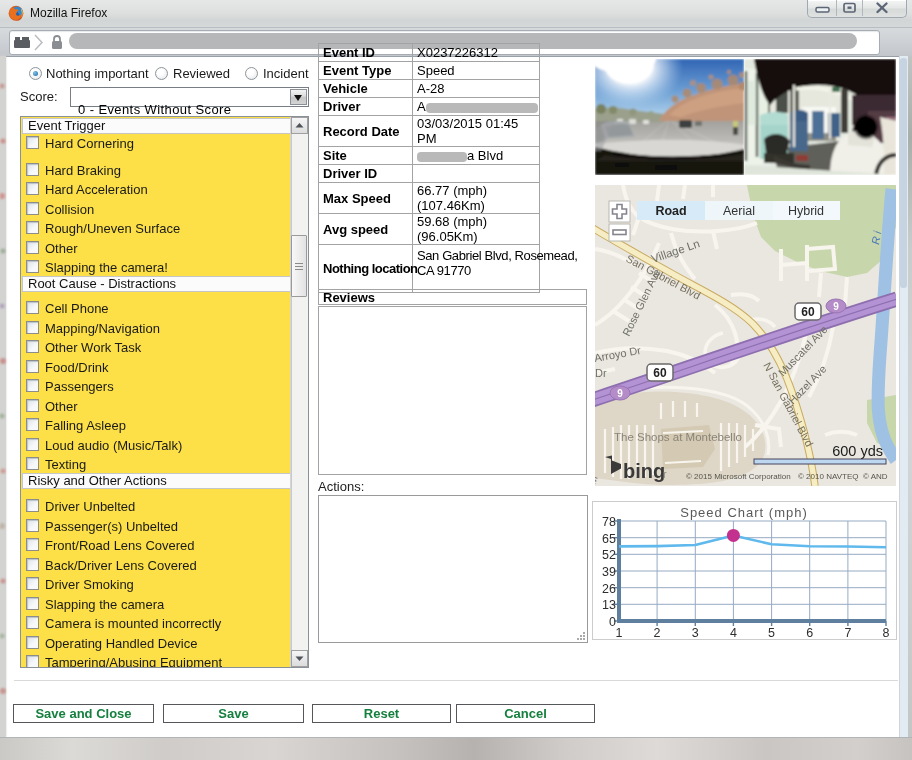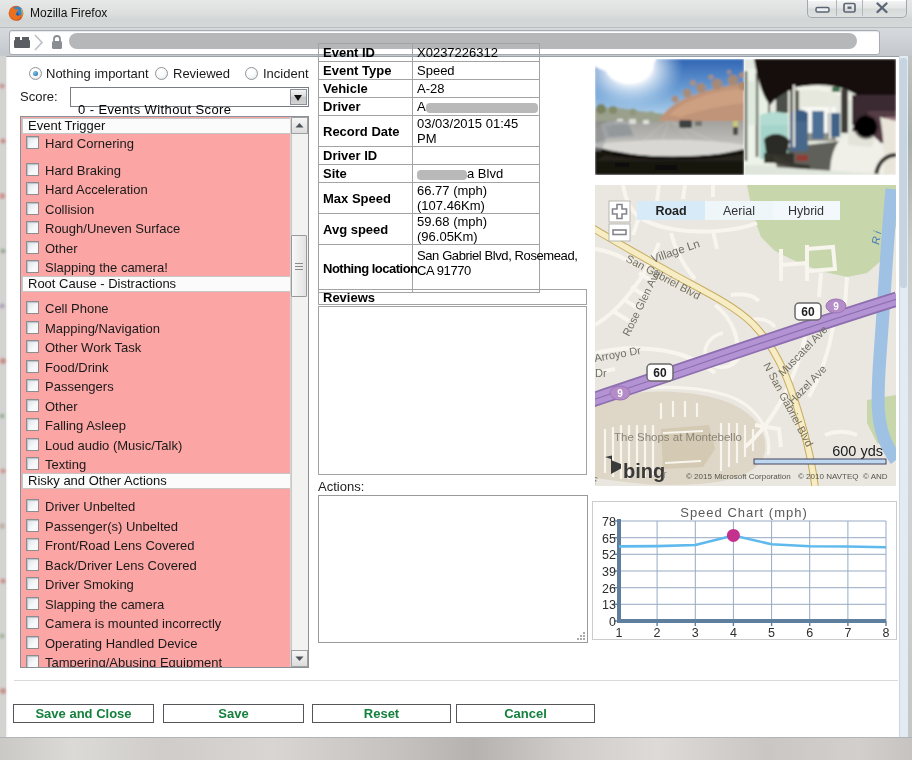--- a/index.html
+++ b/index.html
@@ -35,21 +35,21 @@
 .radio{width:13px;height:13px;border-radius:50%;border:1px solid #8f9599;
   background:radial-gradient(circle at 40% 35%,#fff 30%,#dfe3e6);box-sizing:border-box;}
 .radio.sel:after{content:"";position:absolute;left:3px;top:3px;width:5px;height:5px;border-radius:50%;
   background:radial-gradient(circle at 35% 35%,#7ec4e8,#1c63a0);}
 .lbl13{font-size:13px;color:#1a1a1a;}
 #score-sel{left:70px;top:87px;width:239px;height:20px;border:1px solid #777d82;background:#fff;box-sizing:border-box;}
 #score-sel .txt{position:absolute;left:7px;top:2px;font-size:13px;letter-spacing:0.4px;color:#000;margin-top:12px;}
 #score-sel .btn{position:absolute;right:1px;top:1px;width:17px;height:16px;
   background:linear-gradient(#f4f4f4,#dcdcdc 45%,#c6c6c6 50%,#d4d4d4);border:1px solid #8a9097;}
 #score-sel .btn:after{content:"";position:absolute;left:3px;top:5px;border:4.5px solid transparent;border-top:6px solid #111;}
-#listbox{left:20px;top:116px;width:289px;height:552px;border:1px solid #8a9097;background:#fca5a5;box-sizing:border-box;overflow:hidden;}
+#listbox{left:20px;top:116px;width:289px;height:552px;border:1px solid #8a9097;background:#fde047;box-sizing:border-box;overflow:hidden;}
 .lhead{position:absolute;left:1px;width:270px;height:14px;background:#fbfbfb;border:1px solid #c6c6c6;
   font-size:13px;color:#111;padding-left:5px;line-height:14px;}
 .cb{position:absolute;left:5px;width:13px;height:13px;border:1px solid #8c8c8c;
   background:linear-gradient(135deg,#dde2e6,#f6f8fa 60%);box-shadow:inset 1px 1px 1px #b9c2c9;box-sizing:border-box;}
 .citem{position:absolute;left:0;width:272px;height:20px;}
 .citem em{font-style:normal;position:absolute;left:24px;top:3px;font-size:13px;color:#1a1a1a;white-space:nowrap;}
 
 #lsb{position:absolute;right:0;top:0;width:17px;height:550px;background:#f0f0f0;border-left:1px solid #d5d5d5;}
 .sbtn{position:absolute;left:0;width:17px;height:17px;background:linear-gradient(#f6f6f6,#dcdcdc);border:1px solid #a0a0a0;box-sizing:border-box;}
 
@@ -278,26 +278,26 @@
       </tr>
   <tr>
         <td class="l">Driver</td>
         <td class="v">A<span class="blur" style="width:112px;"></span></td>
       </tr>
   <tr>
         <td class="l">Record Date</td>
         <td class="v">03/03/2015 01:45 PM</td>
       </tr>
   <tr>
+        <td class="l">Site</td>
+        <td class="v"><span class="blur" style="width:50px;"></span>a Blvd</td>
+      </tr>
+  <tr>
         <td class="l">Driver ID</td>
         <td class="v"></td>
-      </tr>
-  <tr>
-        <td class="l">Site</td>
-        <td class="v"><span class="blur" style="width:50px;"></span>a Blvd</td>
       </tr>
   <tr>
         <td class="l">Max Speed</td>
         <td class="v">66.77 (mph) (107.46Km)</td>
       </tr>
   <tr>
         <td class="l">Avg speed</td>
         <td class="v">59.68 (mph) (96.05Km)</td>
       </tr>
   <tr>

